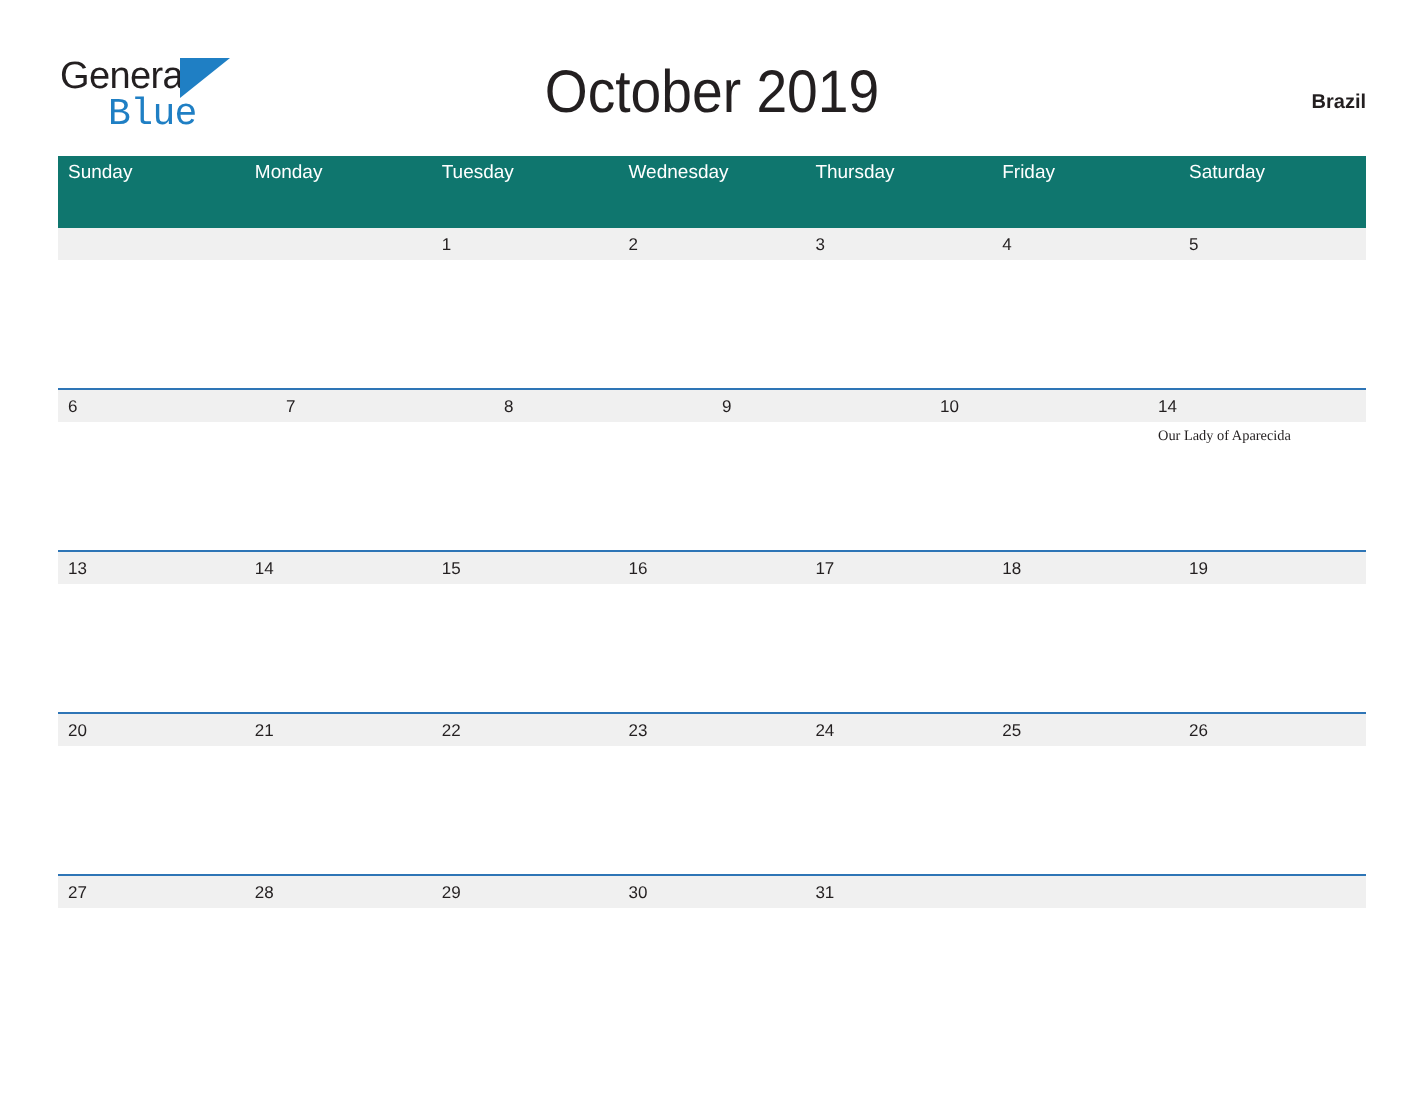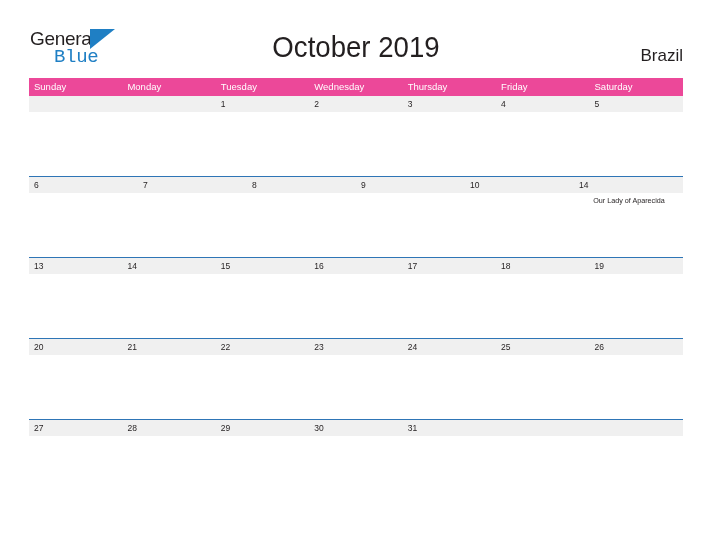--- a/index.html
+++ b/index.html
@@ -67,39 +67,39 @@
     font-size: 30px;
     color: #231f20;
     font-family: "Liberation Sans Narrow", "Liberation Sans", sans-serif;
     transform: scaleX(0.92);
   }
 
   .country {
     position: absolute;
     right: 29px;
     top: 46px;
-    font-size: 17px;
+    font-size: 10px;
     color: #231f20;
-    font-weight: normal;
+    font-weight: bold;
     font-family: "Liberation Sans", sans-serif;
   }
 
   
   .calendar {
     position: absolute;
     left: 29px;
     top: 78px;
     width: 654px;
   }
 
   .weekday-header {
     display: flex;
     width: 100%;
-    height: 18px;
-    background: #ec4899;
+    height: 36px;
+    background: #0f766e;
   }
   .weekday-cell {
     flex: 1 1 0;
     padding-left: 5px;
     font-size: 9.5px;
     line-height: 18px;
     color: #ffffff;
     font-family: "Liberation Sans", sans-serif;
     white-space: nowrap;
     overflow: hidden;
@@ -138,23 +138,22 @@
     font-family: "Liberation Sans", sans-serif;
   }
 
   .day-events {
     padding: 3px 4px 0 5px;
   }
   .event-text {
     font-size: 7.2px;
     line-height: 9.6px;
     color: #231f20;
-    font-family: Liberation Sans, sans-serif;
+    font-family: Liberation Serif, serif;
     word-wrap: break-word;
-    text-align: center;
   }
 </style>
 </head>
 <body>
 
 <div id="page">
 
   <div class="topbar">
 
     <div class="logo">

